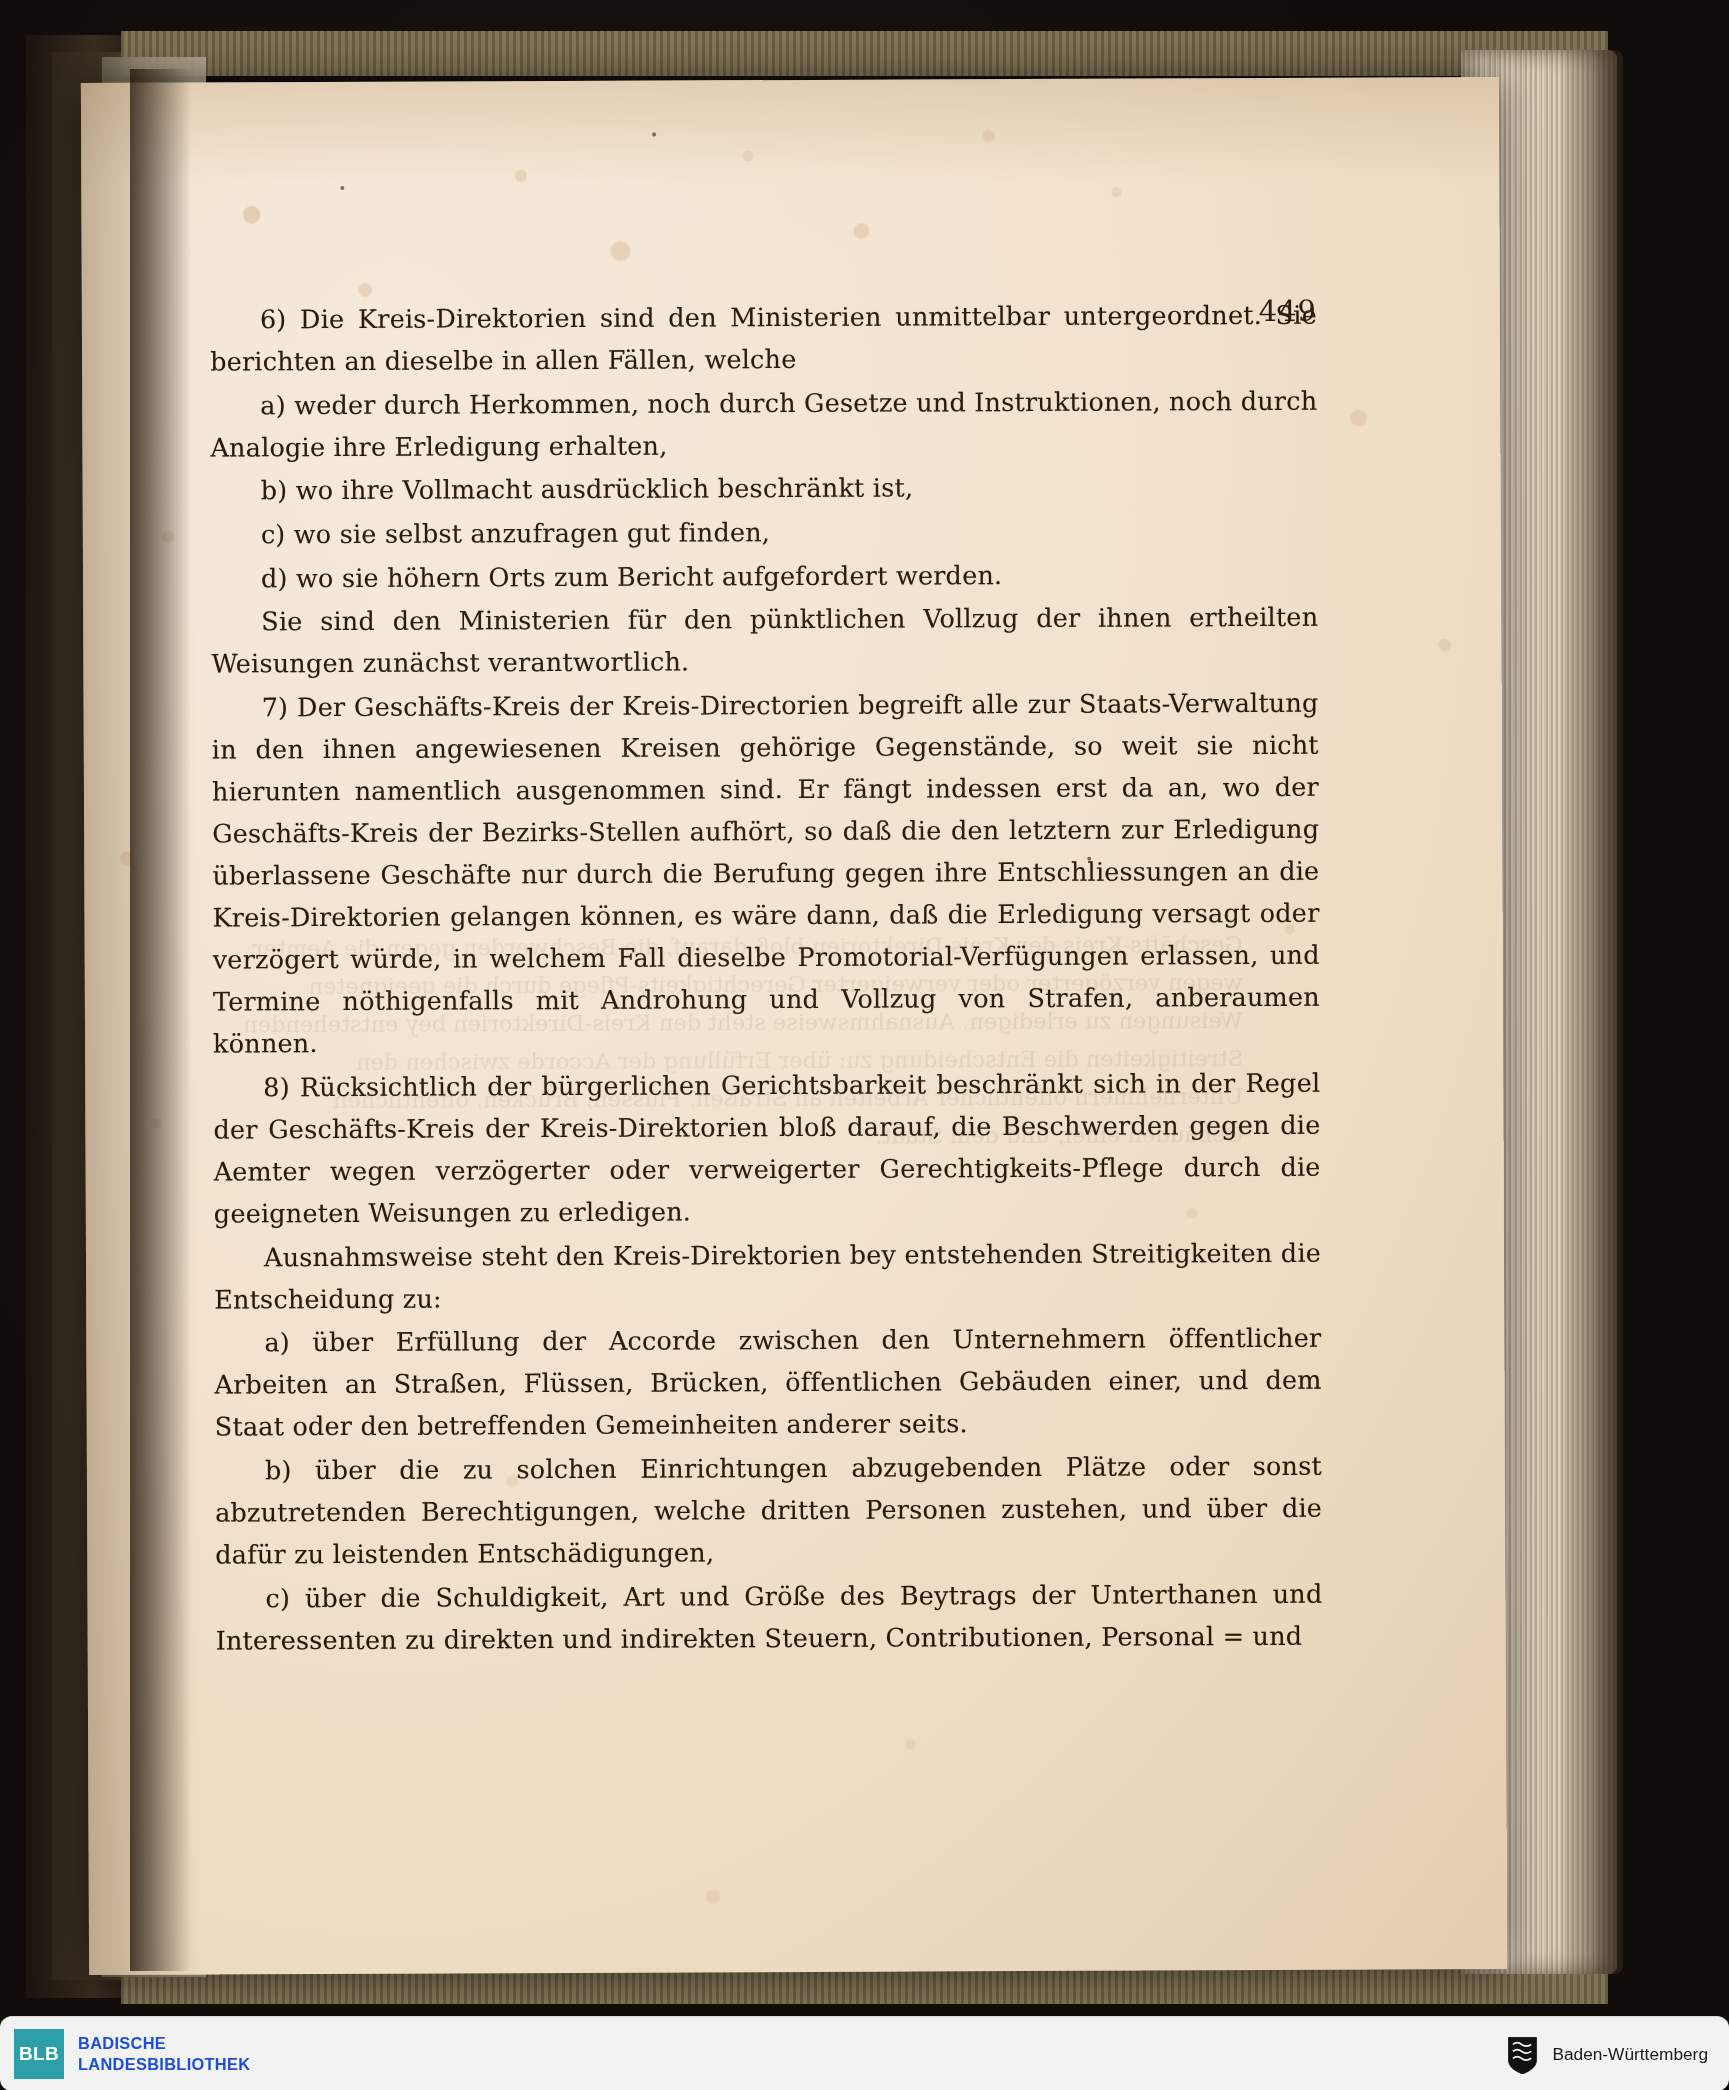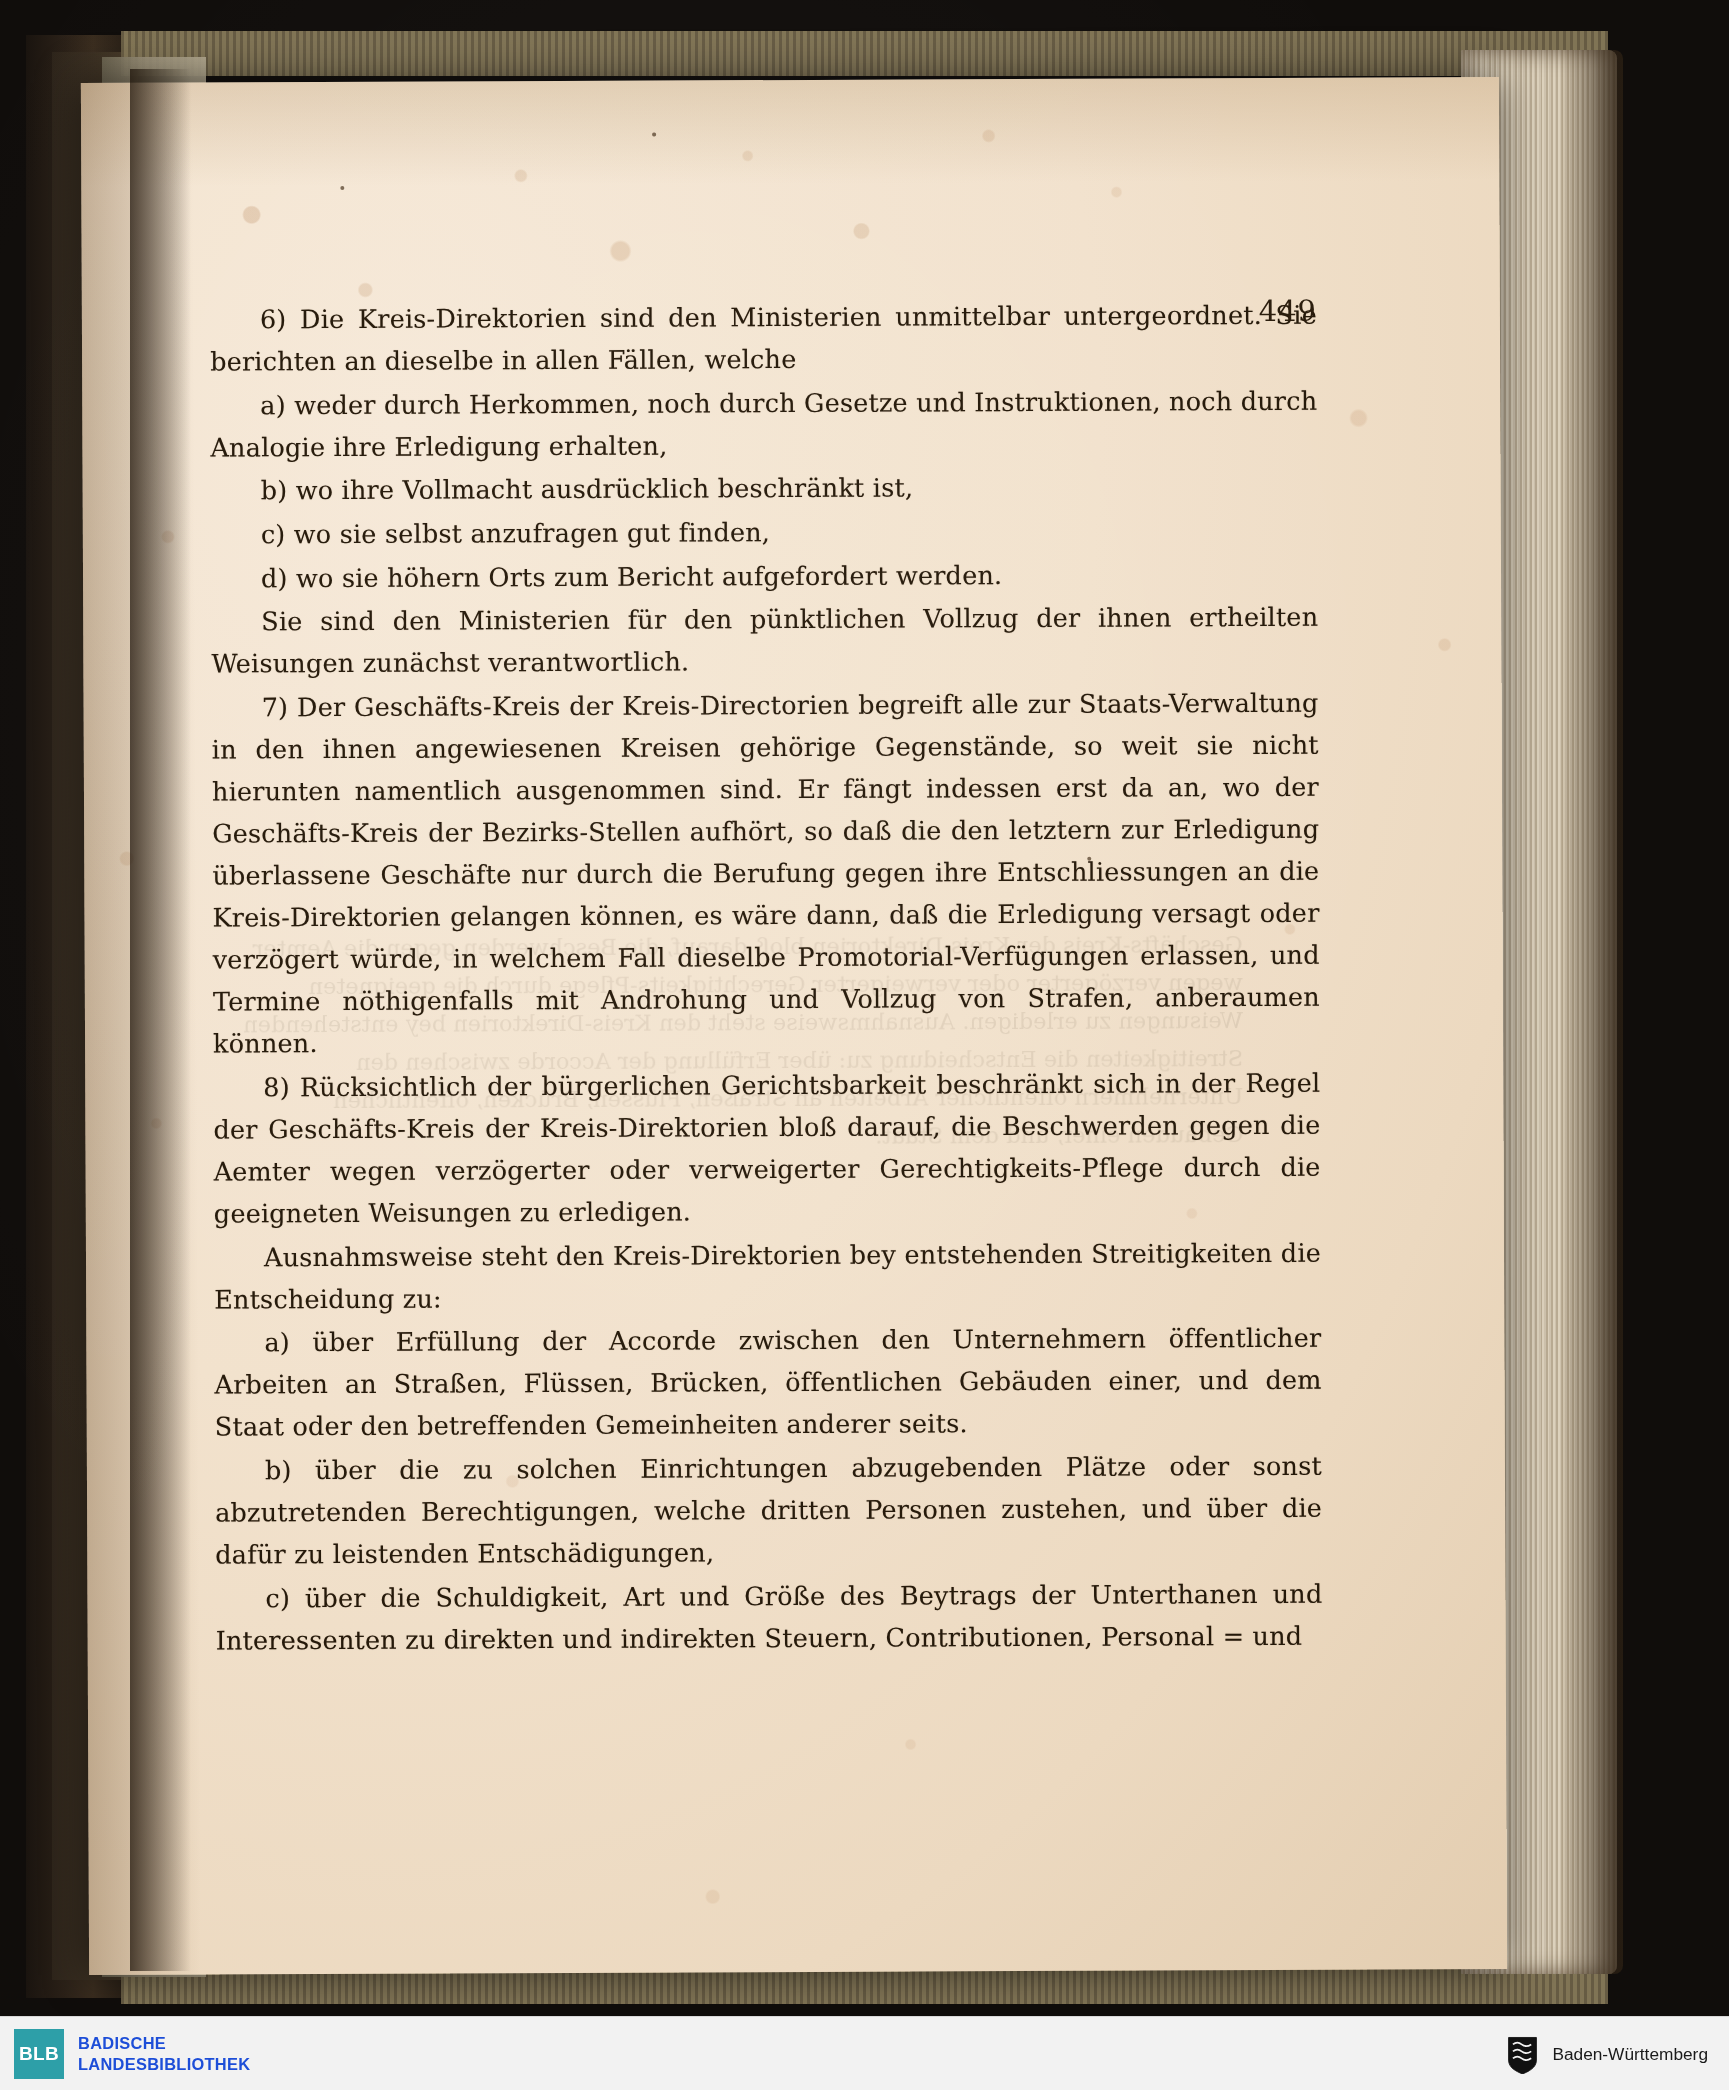--- a/index.html
+++ b/index.html
@@ -202,20 +202,21 @@
   #footer {
     position: absolute;
     left: 0; bottom: 0;
     width: 1729px; height: 74px;
     background: #f2f2f2;
     border-top: 0.9px solid #d8d8d8;
     display: flex;
     align-items: center;
     justify-content: space-between;
     font-family: "Liberation Sans", sans-serif;
+    border-radius: 12px;
   }
   .footer-left {
     display: flex;
     align-items: center;
     gap: 14px;
     padding-left: 14px;
   }
   .blb-logo {
     width: 50px; height: 50px;
     background: #2d9fa8;

